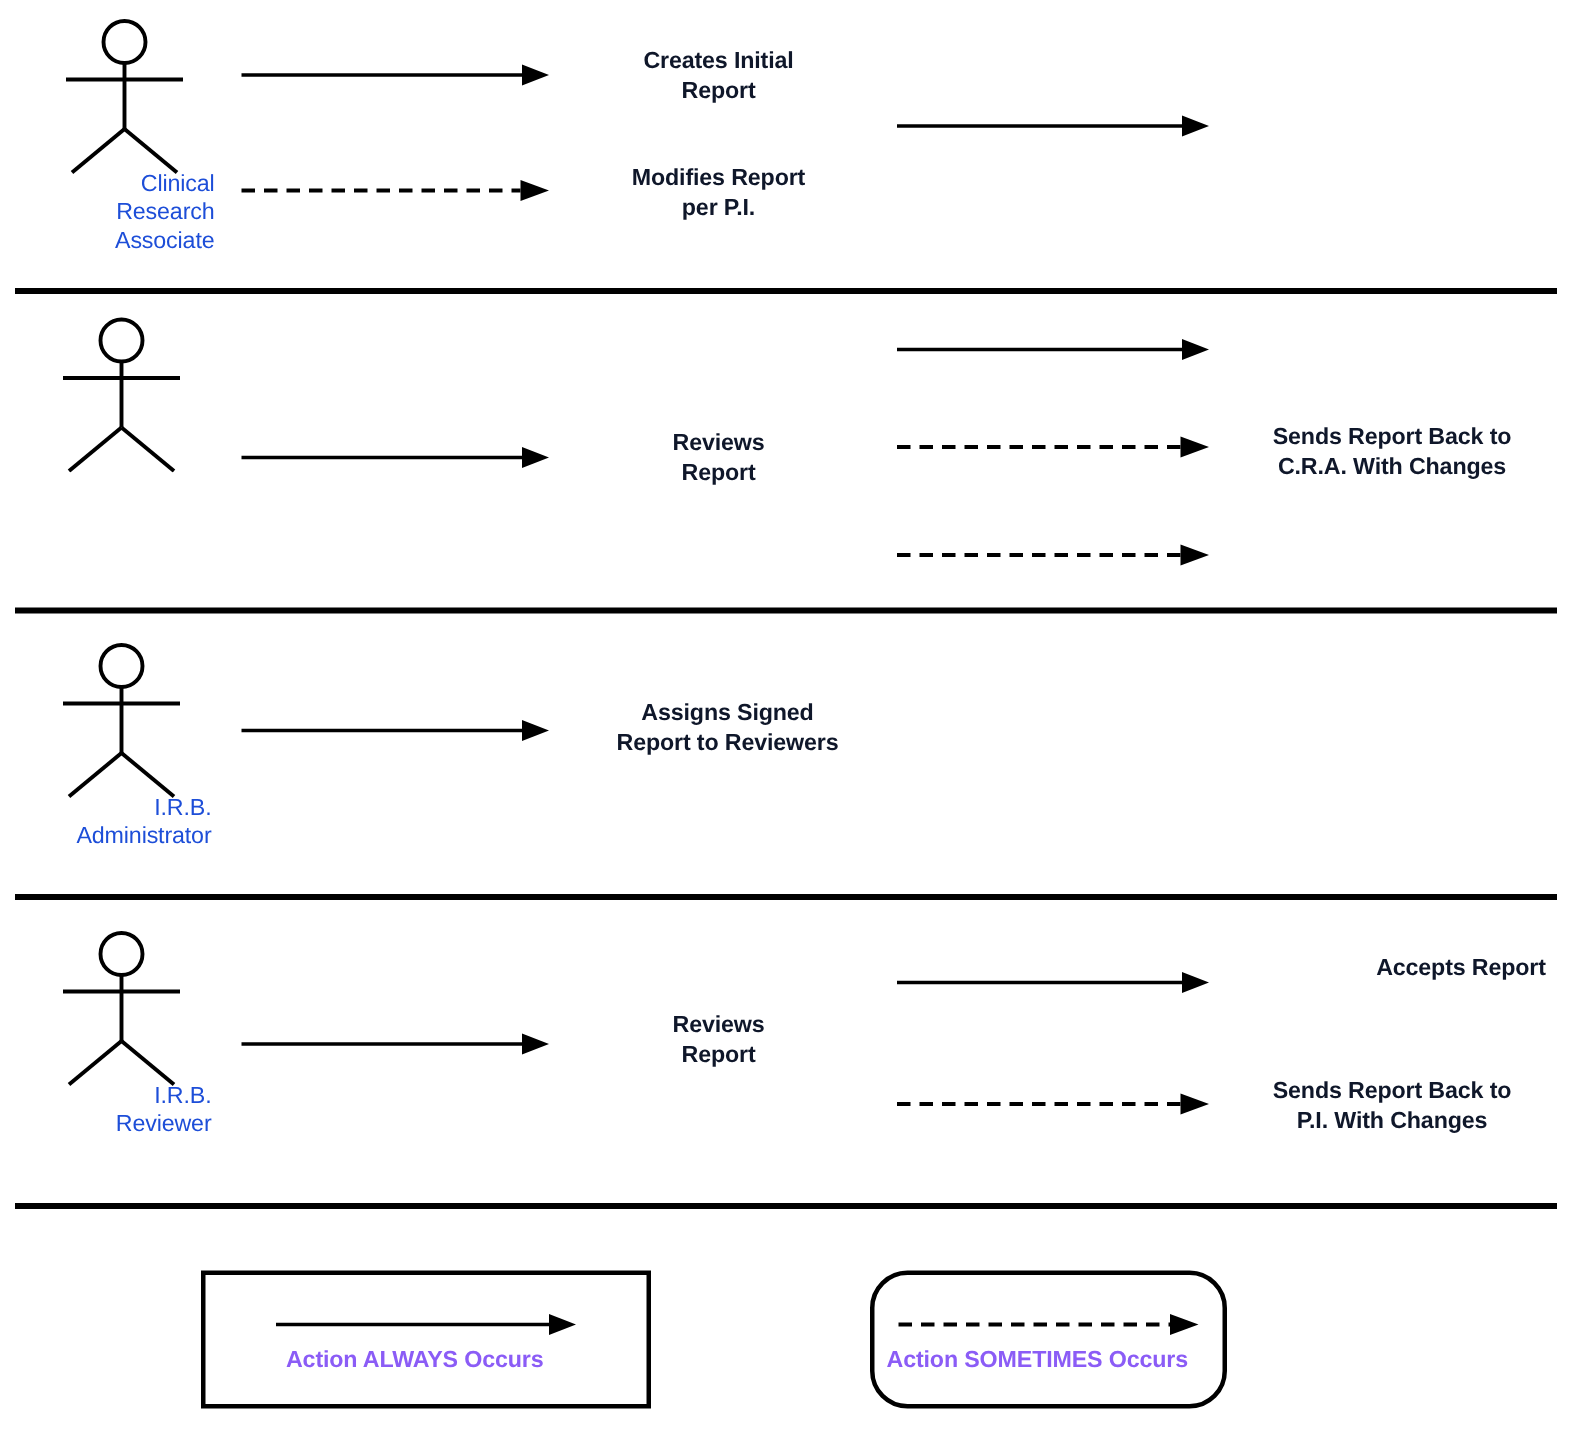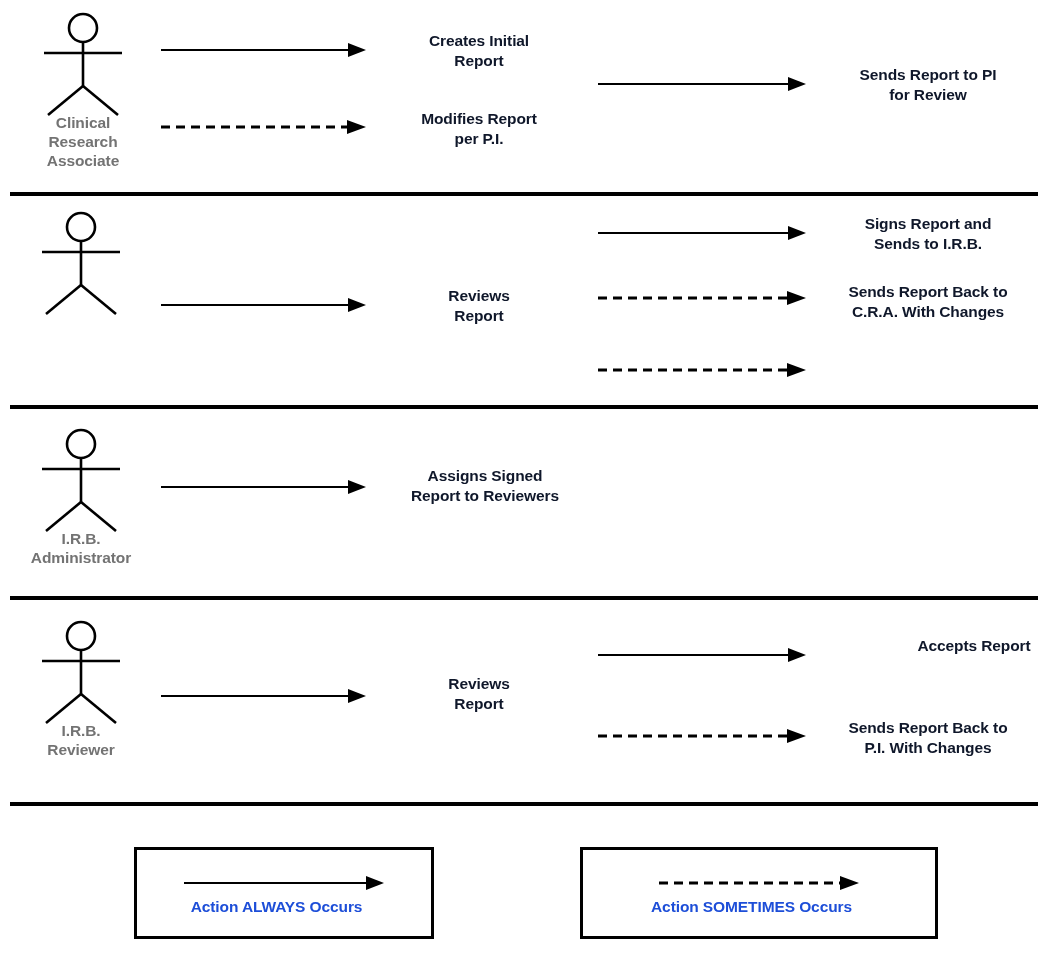--- a/index.html
+++ b/index.html
@@ -32,26 +32,27 @@
     text-align: center;
   }
   .actor .figure {
     position: relative;
     width: 120px;
     height: 108px;
   }
   .actor .figure svg { display: block; }
   .actor .actor-label {
     font-size: 15.5px;
-    font-weight: bold;
-    color: #737373;
+    font-weight: normal;
+    color: #1d4ed8;
     line-height: 19px;
     letter-spacing: -0.1px;
     white-space: pre-line;
     margin-top: -3px;
+    text-align: right;
   }
 
   
   .arrow {
     position: absolute;
     height: 16px;
   }
   .arrow svg { display: block; overflow: visible; }
 
   
@@ -83,21 +84,21 @@
   }
   .legend-arrow svg { display: block; overflow: visible; }
   .legend-label {
     position: absolute;
     left: 0;
     right: 15px;
     top: 48px;
     text-align: center;
     font-size: 15.5px;
     font-weight: bold;
-    color: #1d4ed8;
+    color: #8b5cf6;
     letter-spacing: -0.1px;
   }
 </style>
 </head>
 <body>
 
 <div id="canvas">
 
   <div class="actor" style="left:23px; top:8px;">
     <div class="figure">
@@ -122,22 +123,20 @@
   </div>
   <div class="caption" style="left:398px; top:31px; width:162px;">Creates Initial
 Report</div>
 
   <div class="arrow" style="left:598px; top:76px;">
     <svg width="208" height="16" viewBox="0 0 208 16">
       <line x1="0" y1="8" x2="192" y2="8" stroke="#000" stroke-width="2.2"></line>
       <polygon points="190,1 208,8 190,15" fill="#000"></polygon>
     </svg>
   </div>
-  <div class="caption" style="left:838px; top:65px; width:180px;">Sends Report to PI
-for Review</div>
 
   <div class="arrow" style="left:161px; top:119px;">
     <svg width="205" height="16" viewBox="0 0 205 16">
       <line x1="0" y1="8" x2="186" y2="8" stroke="#000" stroke-width="2.8" stroke-dasharray="9,6"></line>
       <polygon points="186,1 205,8 186,15" fill="#000"></polygon>
     </svg>
   </div>
   <div class="caption" style="left:398px; top:109px; width:162px;">Modifies Report
 per P.I.</div>
 
@@ -163,22 +162,20 @@
   </div>
   <div class="caption" style="left:398px; top:286px; width:162px;">Reviews
 Report</div>
 
   <div class="arrow" style="left:598px; top:225px;">
     <svg width="208" height="16" viewBox="0 0 208 16">
       <line x1="0" y1="8" x2="192" y2="8" stroke="#000" stroke-width="2.2"></line>
       <polygon points="190,1 208,8 190,15" fill="#000"></polygon>
     </svg>
   </div>
-  <div class="caption" style="left:838px; top:214px; width:180px;">Signs Report and
-Sends to I.R.B.</div>
 
   <div class="arrow" style="left:598px; top:290px;">
     <svg width="208" height="16" viewBox="0 0 208 16">
       <line x1="0" y1="8" x2="189" y2="8" stroke="#000" stroke-width="2.8" stroke-dasharray="9,6"></line>
       <polygon points="189,1 208,8 189,15" fill="#000"></polygon>
     </svg>
   </div>
   <div class="caption" style="left:826px; top:282px; width:204px;">Sends Report Back to
 C.R.A. With Changes</div>
 
@@ -261,21 +258,21 @@
   <div class="legend-box" style="left:134px; top:847px; width:300px; height:92px;">
     <div class="legend-arrow">
       <svg width="200" height="14" viewBox="0 0 200 14">
         <line x1="0" y1="7" x2="184" y2="7" stroke="#000" stroke-width="2.2"></line>
         <polygon points="182,0 200,7 182,14" fill="#000"></polygon>
       </svg>
     </div>
     <div class="legend-label">Action ALWAYS Occurs</div>
   </div>
 
-  <div class="legend-box" style="left:580px; top:847px; width:358px; height:92px;">
+  <div class="legend-box" style="left:580px; top:847px; width:238px; height:92px;border-radius:25px;">
     <div class="legend-arrow">
       <svg width="200" height="14" viewBox="0 0 200 14">
         <line x1="0" y1="7" x2="181" y2="7" stroke="#000" stroke-width="2.8" stroke-dasharray="9,6"></line>
         <polygon points="181,0 200,7 181,14" fill="#000"></polygon>
       </svg>
     </div>
     <div class="legend-label">Action SOMETIMES Occurs</div>
   </div>
 
 </div>

